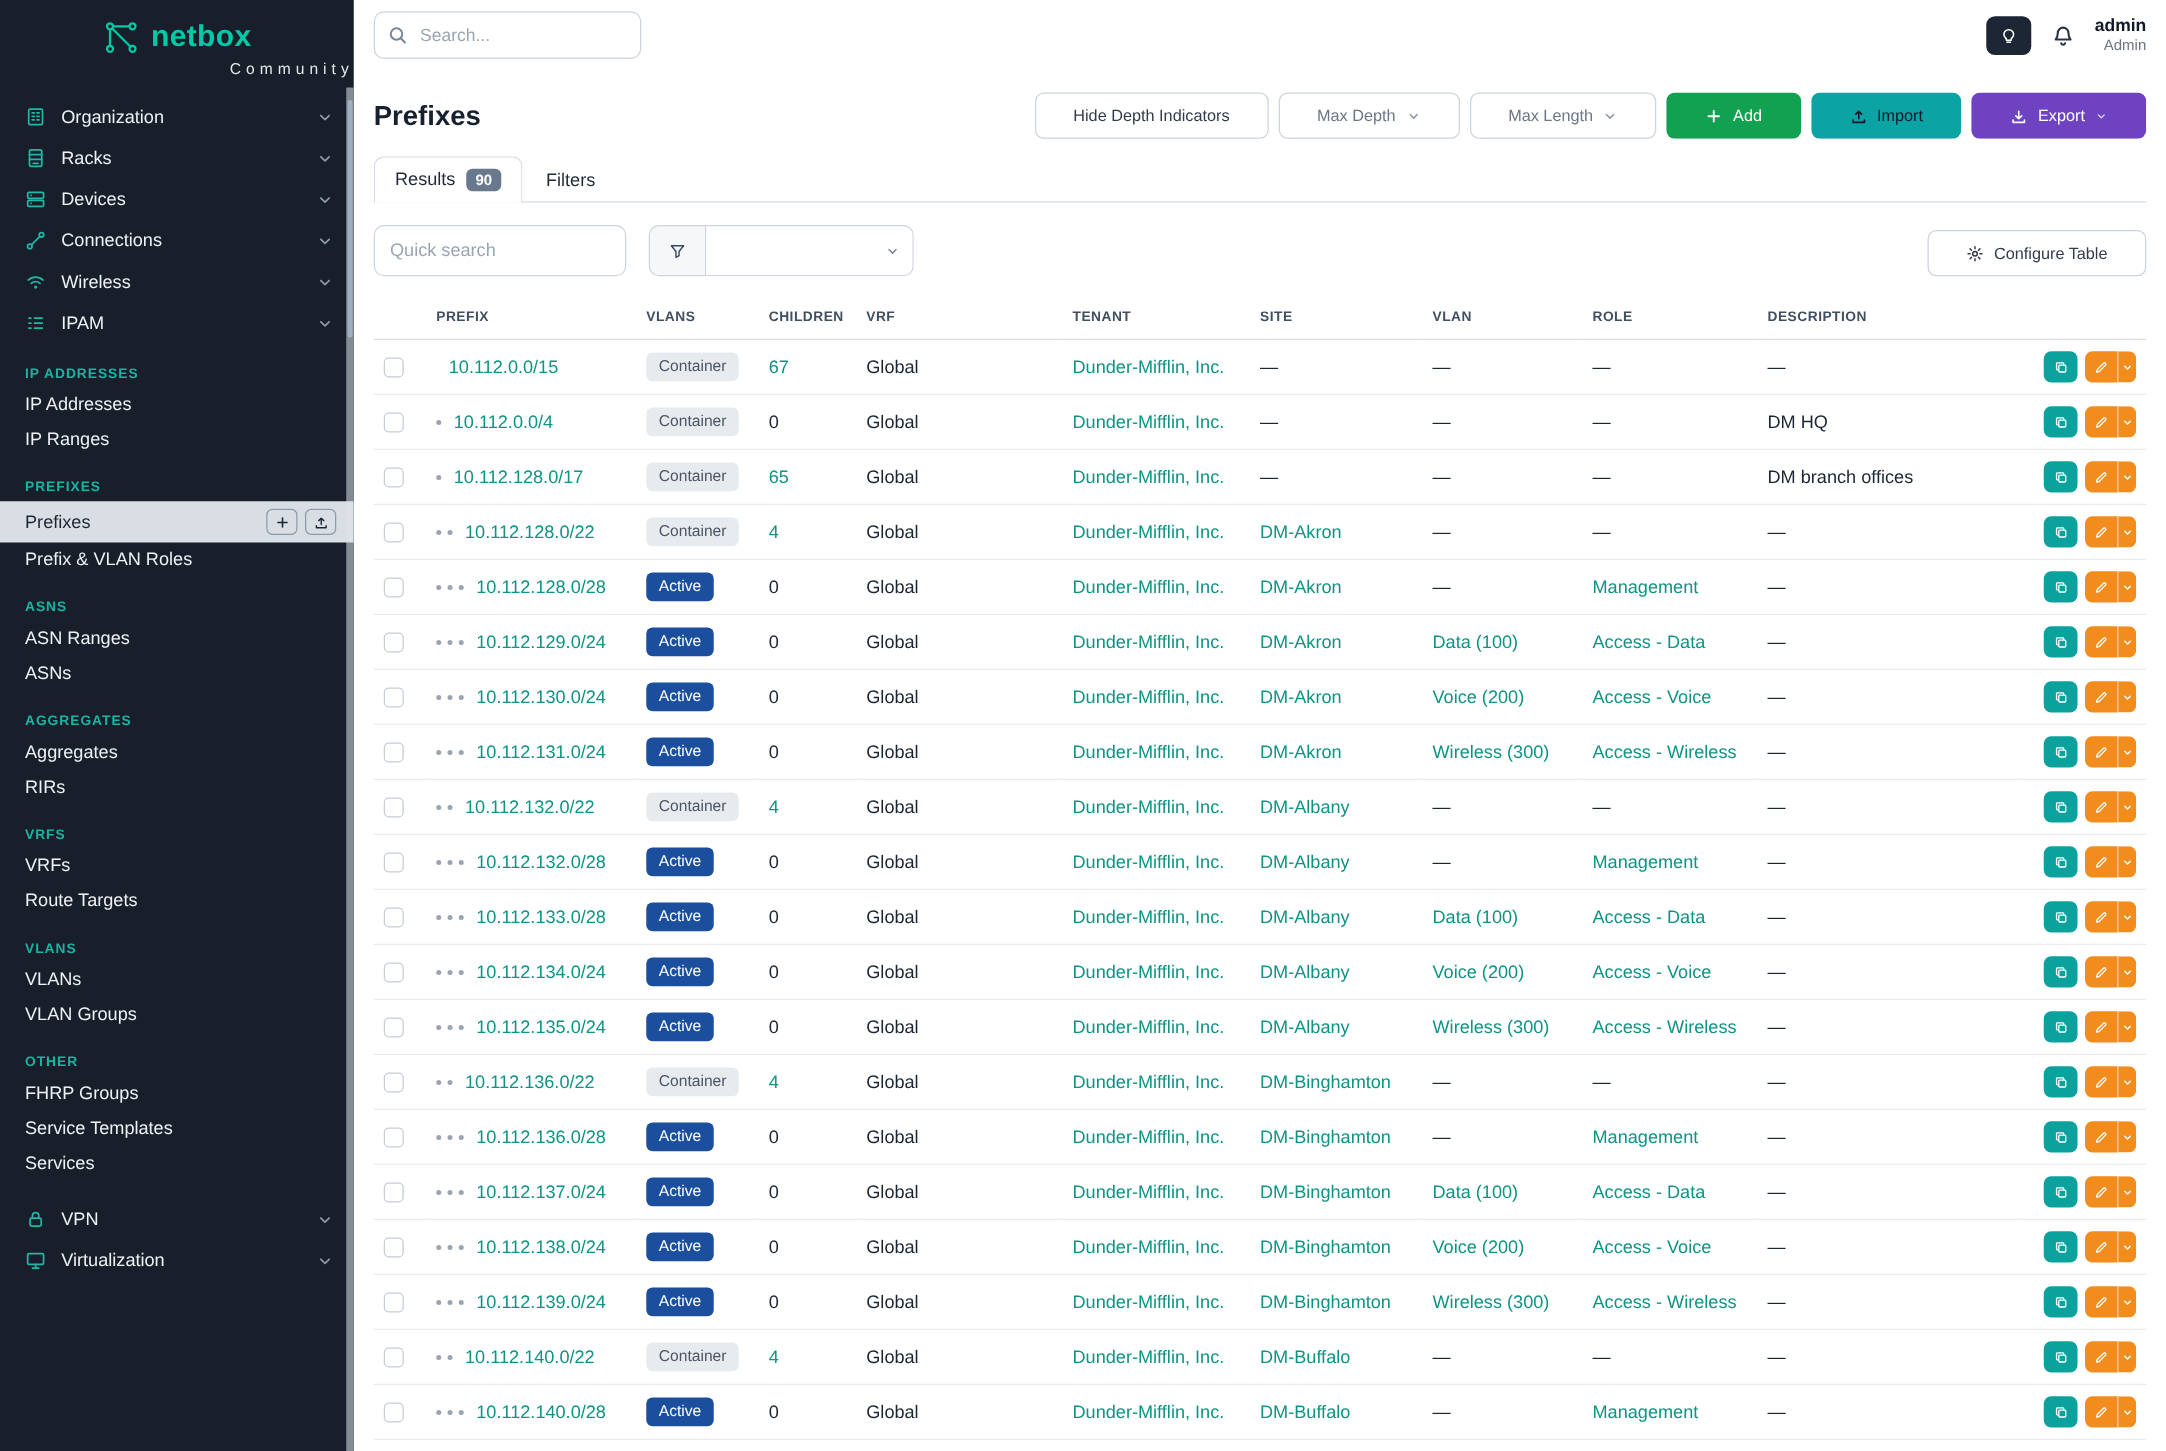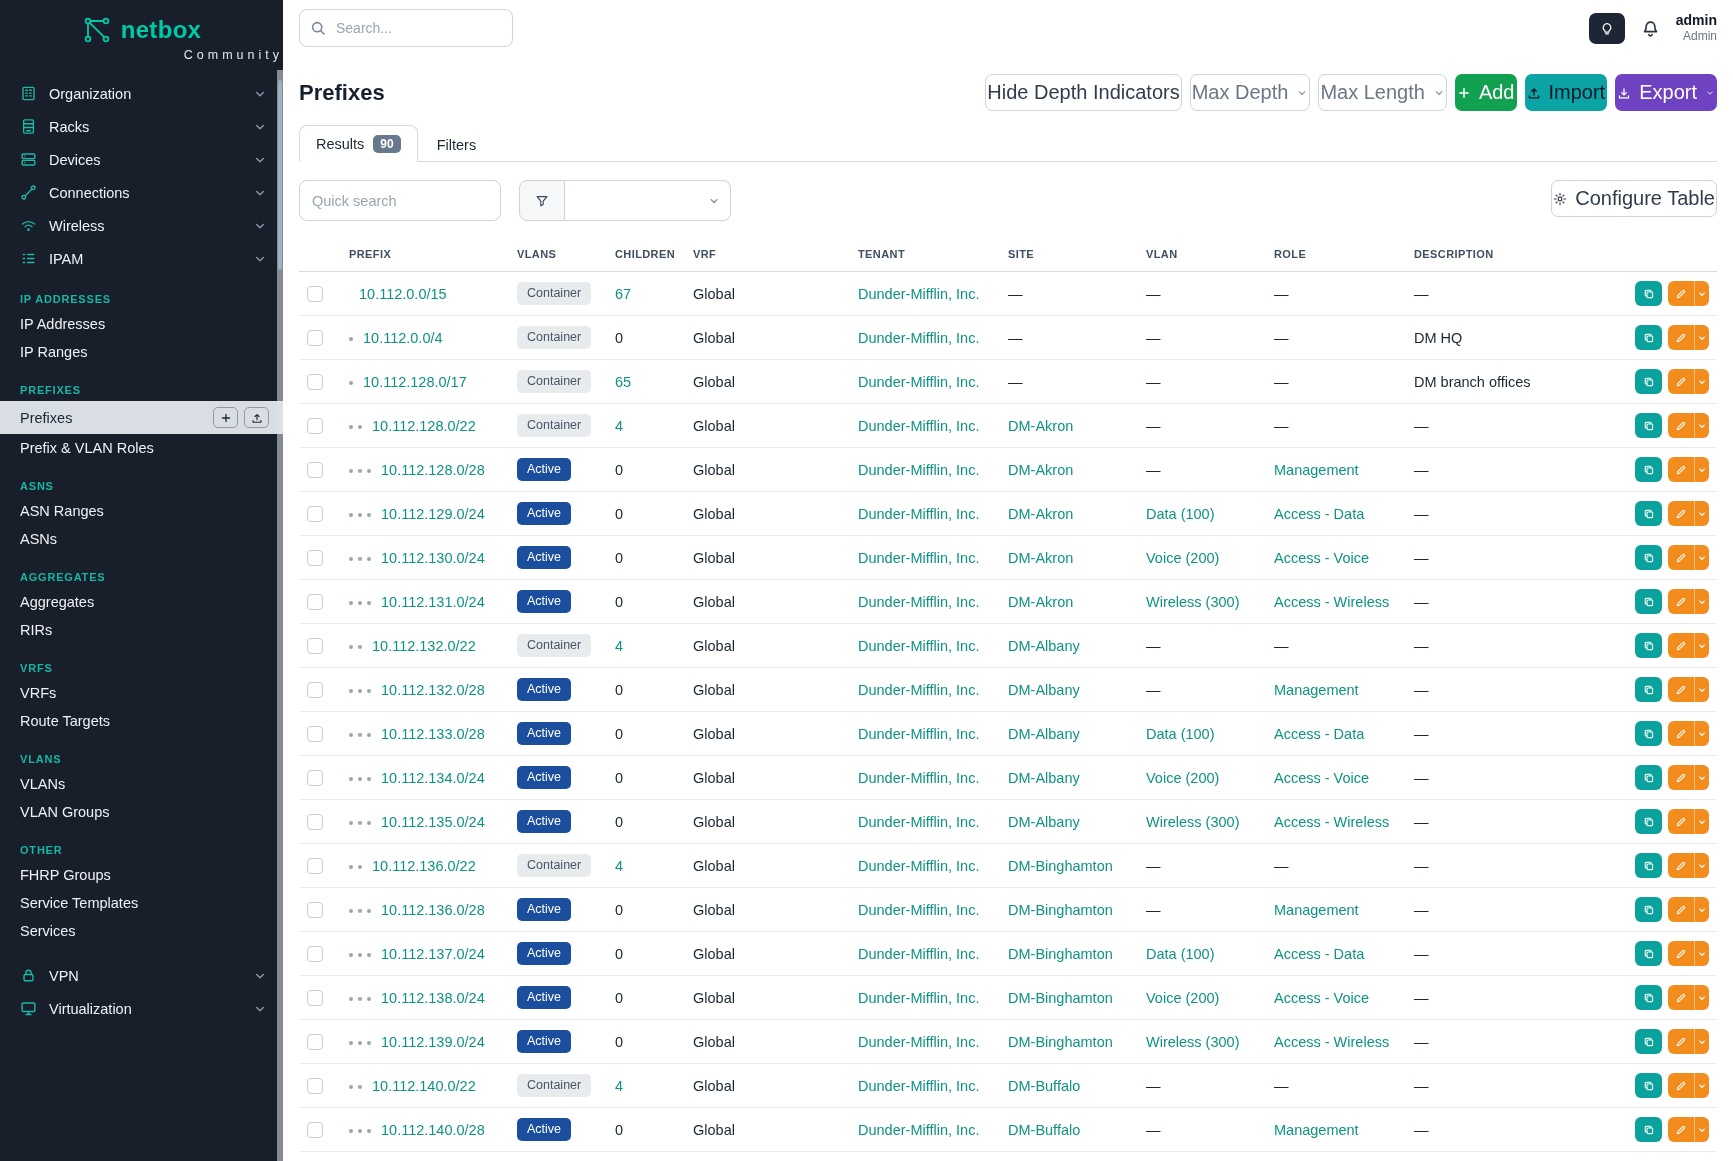--- a/index.html
+++ b/index.html
@@ -40,38 +40,38 @@
   .theme-btn{width:36px;height:31px;border:none;border-radius:7px;background:#1d2634;color:#fff;display:flex;align-items:center;justify-content:center;cursor:pointer}
   .bell{color:#2a3342;display:flex;cursor:pointer}
   .user{text-align:right;cursor:pointer;line-height:1.2}
   .user-name{font-size:14px;font-weight:700;color:#111827}
   .user-role{font-size:12px;color:#6b7686}
 
   
   .page-head{display:flex;align-items:center;justify-content:space-between;padding:18px 16px 0}
   .page-title{font-size:22px;font-weight:700;color:#16202e}
   .page-actions{display:flex;align-items:center;gap:8px}
-  .btn{height:37px;display:inline-flex;align-items:center;gap:8px;padding:0 1px;border-radius:7px;border:1px solid transparent;font-size:20px;cursor:pointer;background:#fff;font-family:inherit;white-space:nowrap}
+  .btn{height:37px;display:inline-flex;align-items:center;gap:8px;padding:0 30px;border-radius:7px;border:1px solid transparent;font-size:13px;cursor:pointer;background:#fff;font-family:inherit;white-space:nowrap}
   .btn-outline{border-color:#cdd4dc;color:#303b4c}
   .btn-dd{color:#6b7686}
   .dd-caret{color:#8b97a7}
   .btn-green{background:#12a150;color:#fff}
   .btn-teal{background:#0ba3a3;color:#0f172a}
   .btn-purple{background:#6f42c1;color:#fff}
   .btn-purple .dd-caret{color:#e6dcf8}
 
   
   .tabs{display:flex;align-items:flex-end;gap:2px;margin:14px 16px 0;border-bottom:1px solid #d4dae1}
   .tab{display:flex;align-items:center;gap:9px;padding:9px 16px;font-size:14.5px;color:#1f2937;border:1px solid transparent;border-bottom:none;border-radius:8px 8px 0 0;margin-bottom:-1px;cursor:pointer;position:relative}
   .tab.active{background:#fff;border-color:#d4dae1}
   .tab.active::after{content:"";position:absolute;left:0;right:0;bottom:-1px;height:1px;background:#fff}
   .badge{background:#68788d;color:#fff;font-size:12px;font-weight:700;border-radius:5px;padding:3px 7px;line-height:1}
 
   
-  .controls{display:flex;align-items:flex-start;padding:18px 16px 10px}
+  .controls{display:flex;align-items:flex-end;padding:18px 16px 10px}
   .quick-search{width:202px;height:41px;border:1px solid #cdd4dc;border-radius:8px;padding:0 12px;font-size:14.5px;outline:none;font-family:inherit;color:#1b2634}
   .quick-search::placeholder{color:#9aa5b1}
   .filter-group{display:flex;margin-left:18px}
   .filter-btn{width:46px;height:41px;border:1px solid #cdd4dc;border-radius:8px 0 0 8px;background:#f5f7f9;color:#39465a;display:flex;align-items:center;justify-content:center;cursor:pointer}
   .filter-select{width:166px;height:41px;border:1px solid #cdd4dc;border-left:none;border-radius:0 8px 8px 0;background:#fff;position:relative;cursor:pointer}
   .filter-select .ico{position:absolute;right:10px;top:50%;transform:translateY(-50%);color:#7a8699}
   .spacer{flex:1}
   .cfg-btn .ico{color:#2a3342}
 
   

